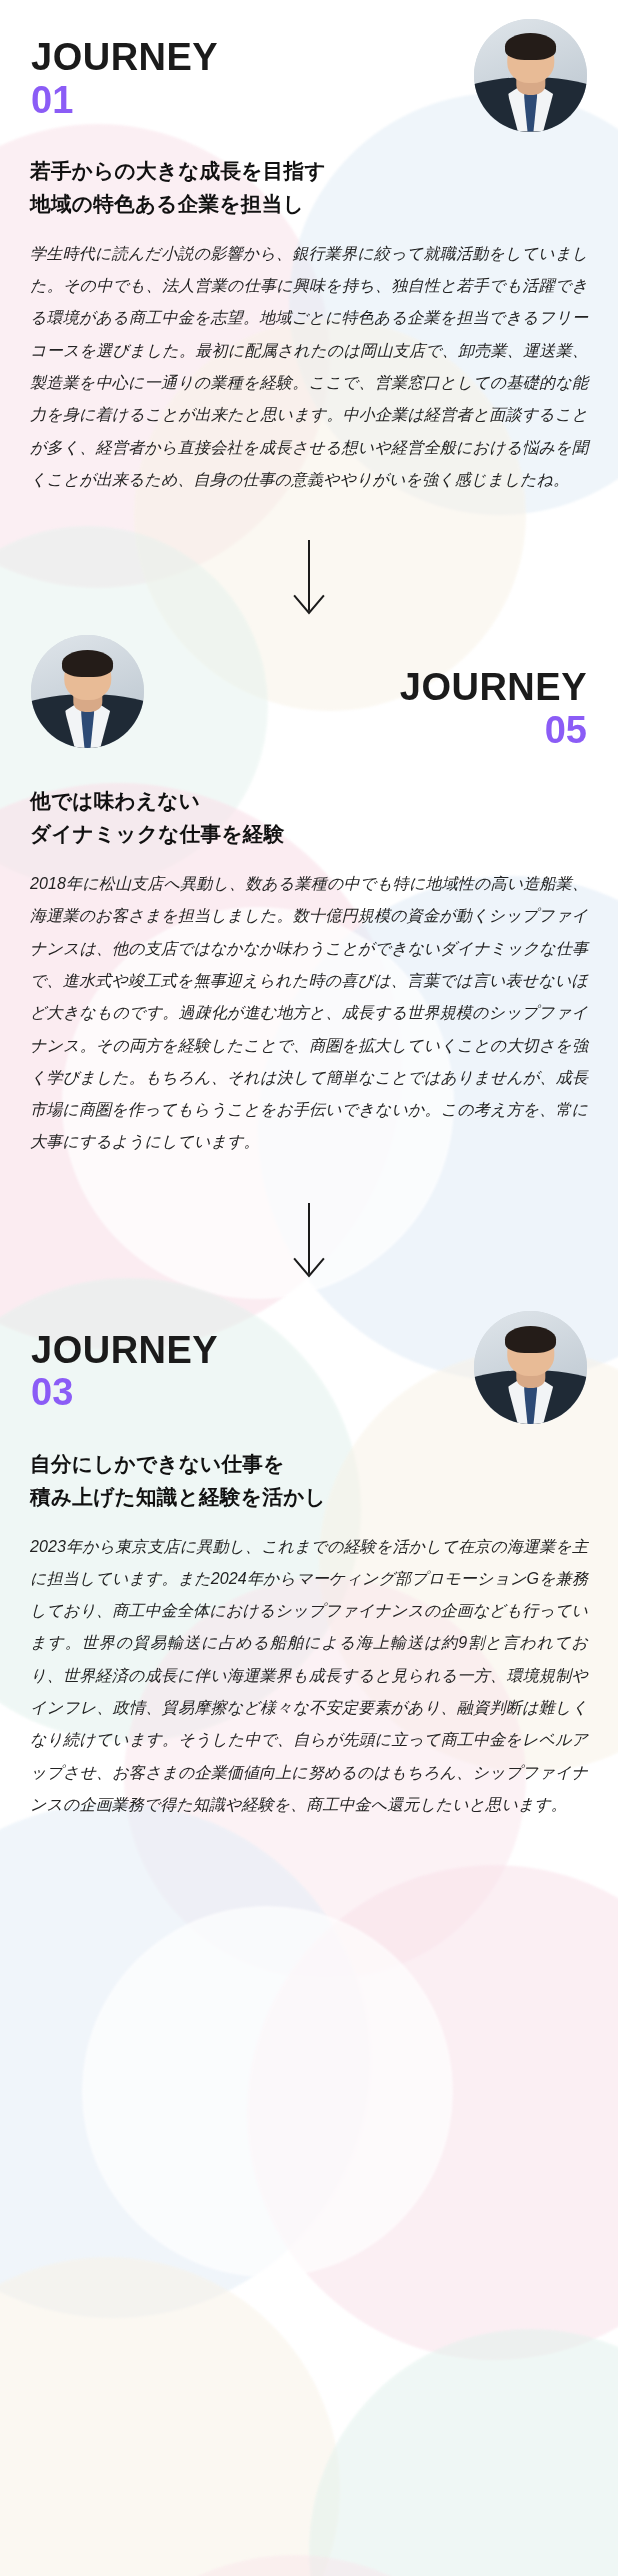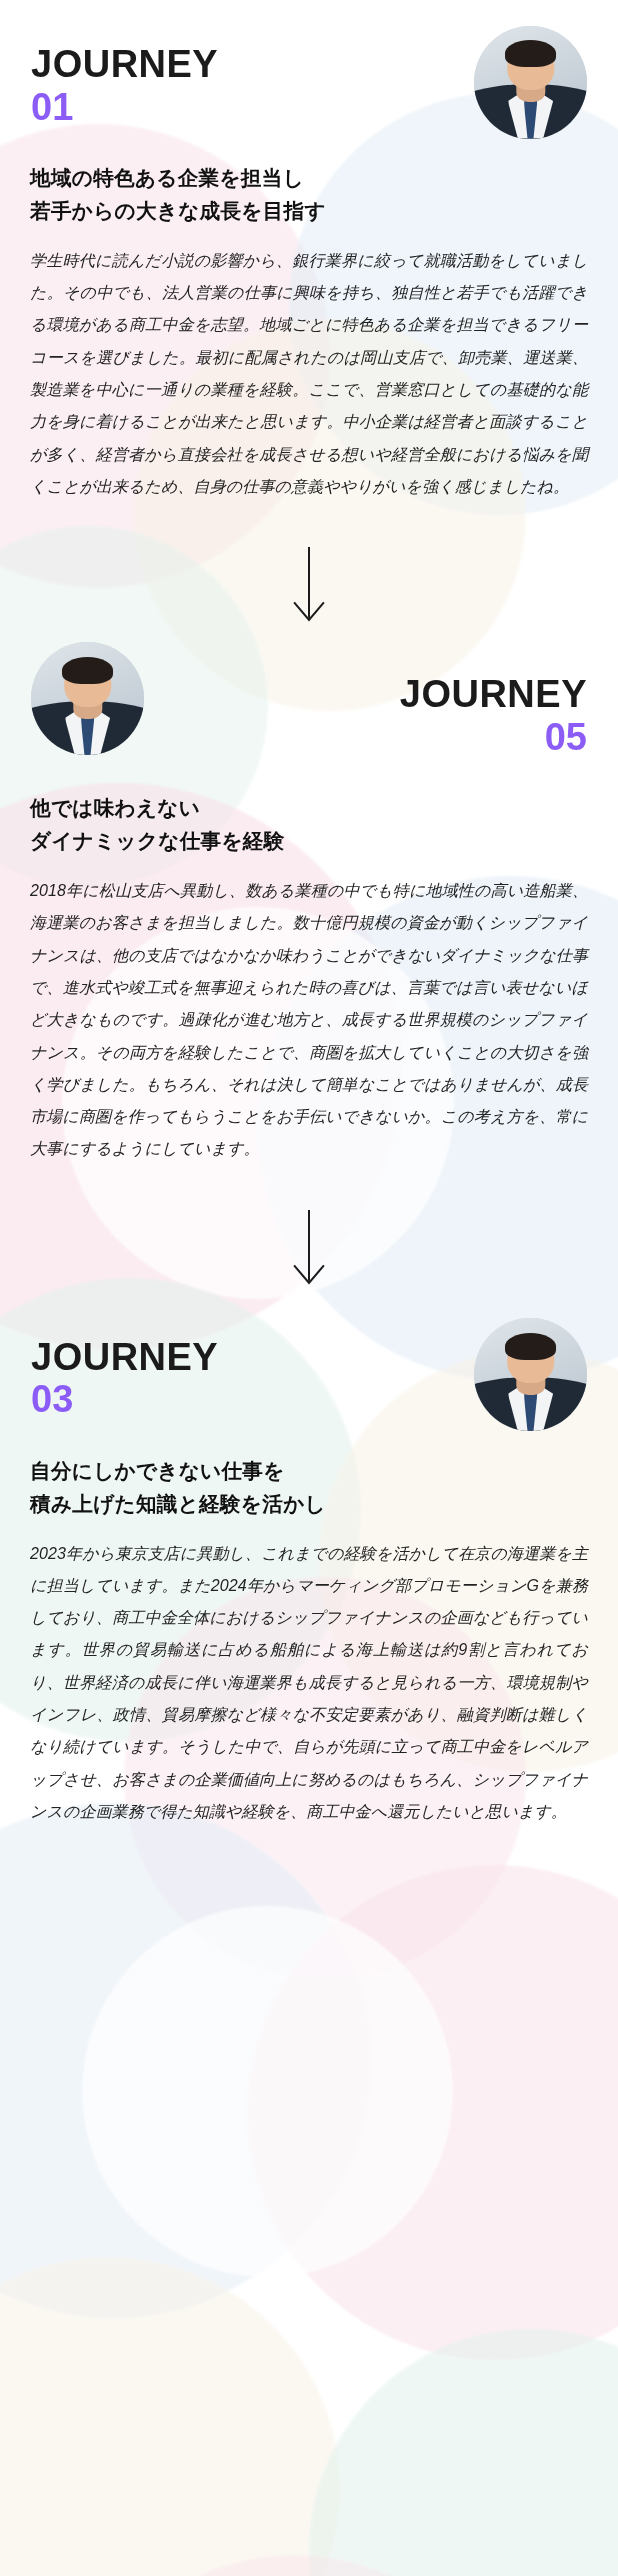--- a/index.html
+++ b/index.html
@@ -28,21 +28,21 @@
     border-radius: 50%;
     filter: blur(1px);
     opacity: 0.55;
   }
 
   
   .page {
     position: relative;
     z-index: 2;
     width: 618px;
-    padding: 7px 0 41px 0;
+    padding: 0 0 41px 0;
   }
 
   .section { position: relative; }
 
   
   .journey-head {
     position: relative;
     padding: 36px 31px 10.3px 31px;
     min-height: 149px;
   }
@@ -196,22 +196,22 @@
         <div class="ph-body"></div>
         <div class="ph-shirt"></div>
         <div class="ph-tie"></div>
         <div class="ph-neck"></div>
         <div class="ph-head"></div>
         <div class="ph-hair"></div>
       </div>
     </div>
 
     <div class="headline-wrap">
+      <div class="headline">若手からの大きな成長を目指す</div>
       <div class="headline">地域の特色ある企業を担当し</div>
-      <div class="headline">若手からの大きな成長を目指す</div>
     </div>
 
     <div class="body-wrap">
       <p class="body-text">学生時代に読んだ小説の影響から、銀行業界に絞って就職活動をしていました。その中でも、法人営業の仕事に興味を持ち、独自性と若手でも活躍できる環境がある商工中金を志望。地域ごとに特色ある企業を担当できるフリーコースを選びました。最初に配属されたのは岡山支店で、卸売業、運送業、製造業を中心に一通りの業種を経験。ここで、営業窓口としての基礎的な能力を身に着けることが出来たと思います。中小企業は経営者と面談することが多く、経営者から直接会社を成長させる想いや経営全般における悩みを聞くことが出来るため、自身の仕事の意義ややりがいを強く感じましたね。</p>
     </div>
 
     <div class="arrow-divider">
       <span>
         <svg width="36" height="77" viewBox="0 0 70 150" fill="none" xmlns="http://www.w3.org/2000/svg">
           <path d="M35 0 V138" stroke="#1b1b1b" stroke-width="4"></path>

